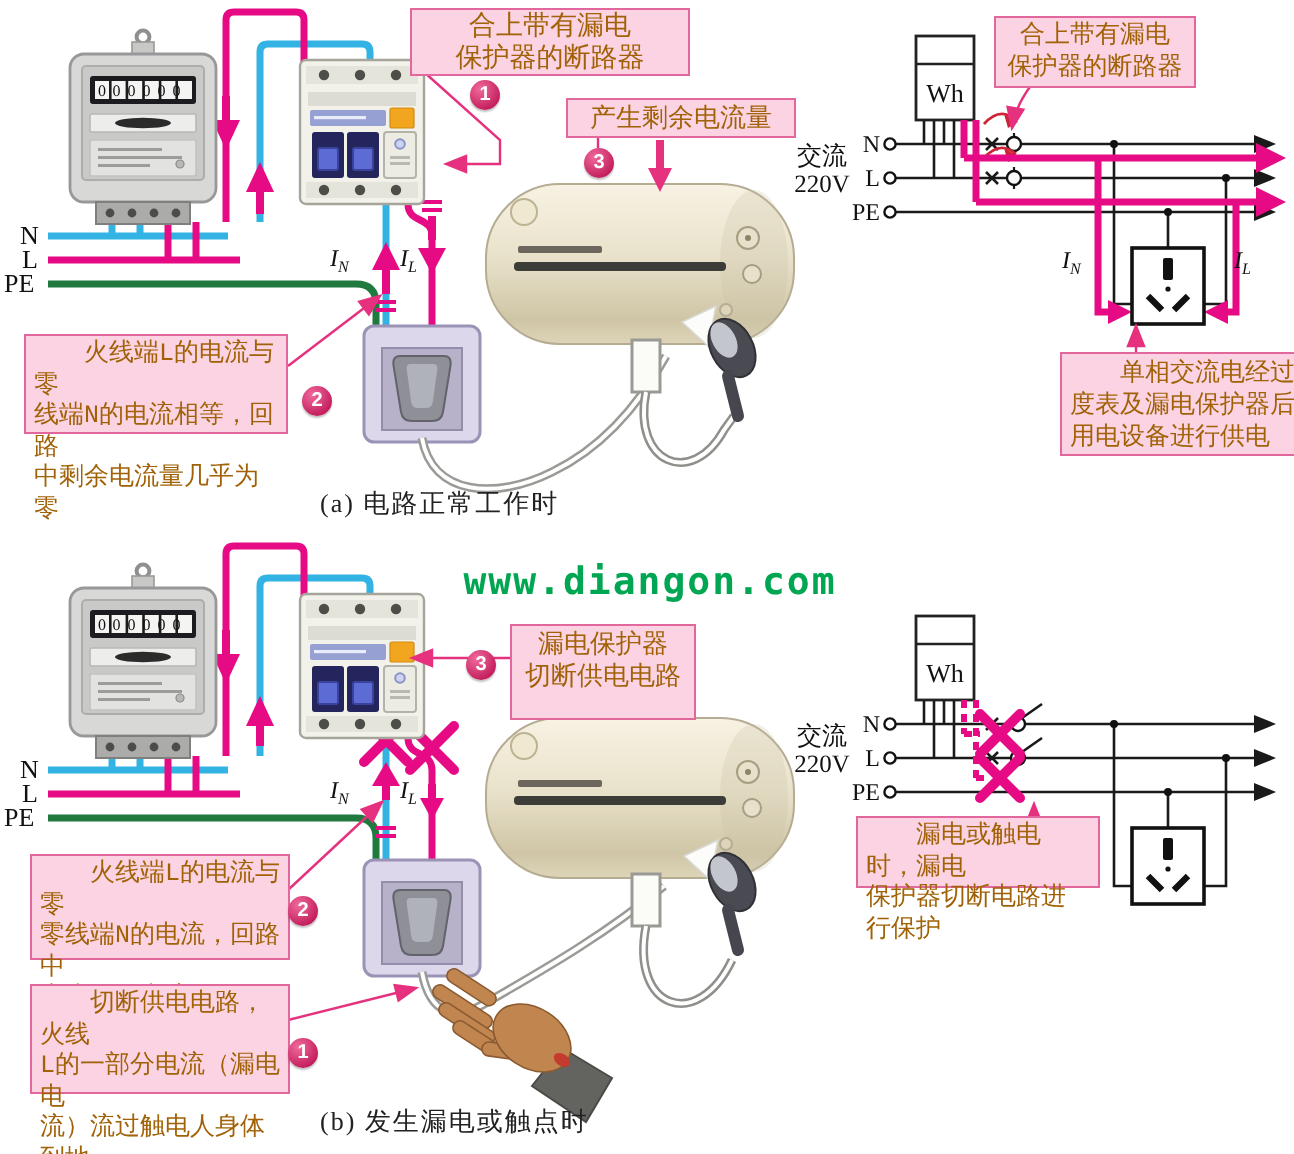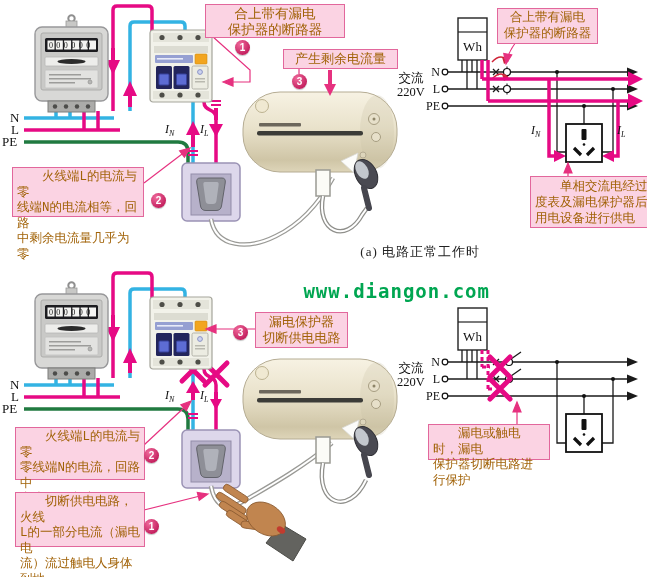--- a/index.html
+++ b/index.html
@@ -8,22 +8,22 @@
   #gfx{position:absolute;left:0;top:0;}
   .callout{position:absolute;background:#fbd3e3;border:1px solid #e2679c;color:#a16207;
            font-family:Liberation Mono, monospace;white-space:pre-line;box-sizing:border-box;
            padding:2px 4px;}
   .c-center{text-align:center;}
   .num{position:absolute;width:15px;height:15px;border-radius:50%;
        background:radial-gradient(circle at 35% 30%, #f06a9c, #c21d5c 75%);
        color:#fff;font:bold 10px/15px "Liberation Sans",sans-serif;text-align:center;
        box-shadow:0 1px 1px rgba(0,0,0,.25);}
   .caption{position:absolute;color:#222;font:13px "Liberation Serif",serif;
-           letter-spacing:1px;text-align:right;}
-  #watermark{position:absolute;left:160px;top:280px;width:330px;text-align:right;
+           letter-spacing:1px;text-align:left;}
+  #watermark{position:absolute;left:160px;top:280px;width:330px;text-align:center;
              color:#00a651;font:bold 19px "DejaVu Sans Mono",monospace;letter-spacing:1px;}
   svg text{font-family:"Liberation Serif",serif;fill:#111;}
   .ital{font-style:italic;}
 </style>
 </head>
 <body>
 
 <div id="root">
 
 <svg id="gfx" width="647" height="577" viewBox="0 0 647 577">
@@ -387,31 +387,32 @@
 保护器的断路器</div>
 
 <div class="callout" style="left:530px;top:176px;width:135px;height:52px;font-size:12.5px;line-height:16px;">　　单相交流电经过电
 度表及漏电保护器后为
 用电设备进行供电</div>
 
 <div class="caption" style="left:160px;top:243px;width:320px;">(a) 电路正常工作时</div>
 
 <div id="watermark">www.diangon.com</div>
 
-<div class="callout c-center" style="left:255px;top:312px;width:93px;height:36px;font-size:13px;line-height:16px;">漏电保护器
+<div class="callout c-center" style="left:255px;top:312px;width:93px;height:48px;font-size:13px;line-height:16px;">漏电保护器
 切断供电电路</div>
 <div class="num" style="left:233px;top:325px;">3</div>
 
 <div class="callout" style="left:15px;top:427px;width:130px;height:53px;font-size:12.5px;line-height:15.5px;">　　火线端L的电流与零
 零线端N的电流，回路中
 产生剩余电流量</div>
 <div class="num" style="left:144px;top:448px;">2</div>
 
 <div class="callout" style="left:15px;top:492px;width:130px;height:55px;font-size:12.5px;line-height:15.5px;">　　切断供电电路，火线
 L的一部分电流（漏电电
 流）流过触电人身体到地</div>
 <div class="num" style="left:144px;top:519px;">1</div>
 
-<div class="callout" style="left:428px;top:424px;width:122px;height:36px;font-size:12.5px;line-height:15.5px;">　　漏电或触电时，漏电
+<div class="callout" style="left:428px;top:408px;width:122px;height:36px;font-size:12.5px;line-height:15.5px;">　　漏电或触电时，漏电
 保护器切断电路进行保护</div>
 
+<div class="caption" style="left:160px;top:552px;width:330px;">(b) 发生漏电或触点时</div>
 
 </div>
 
 </body></html>

